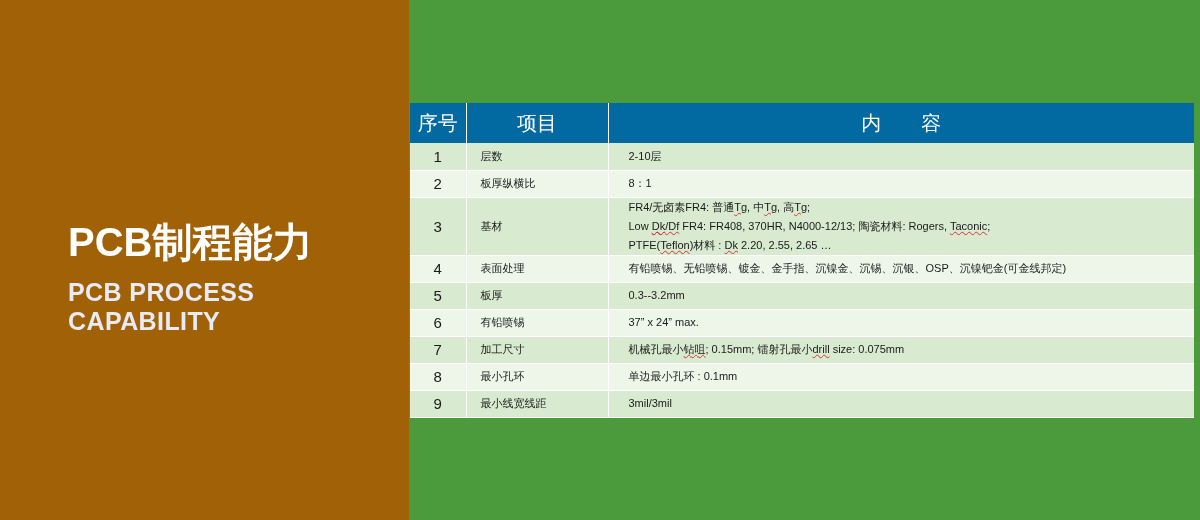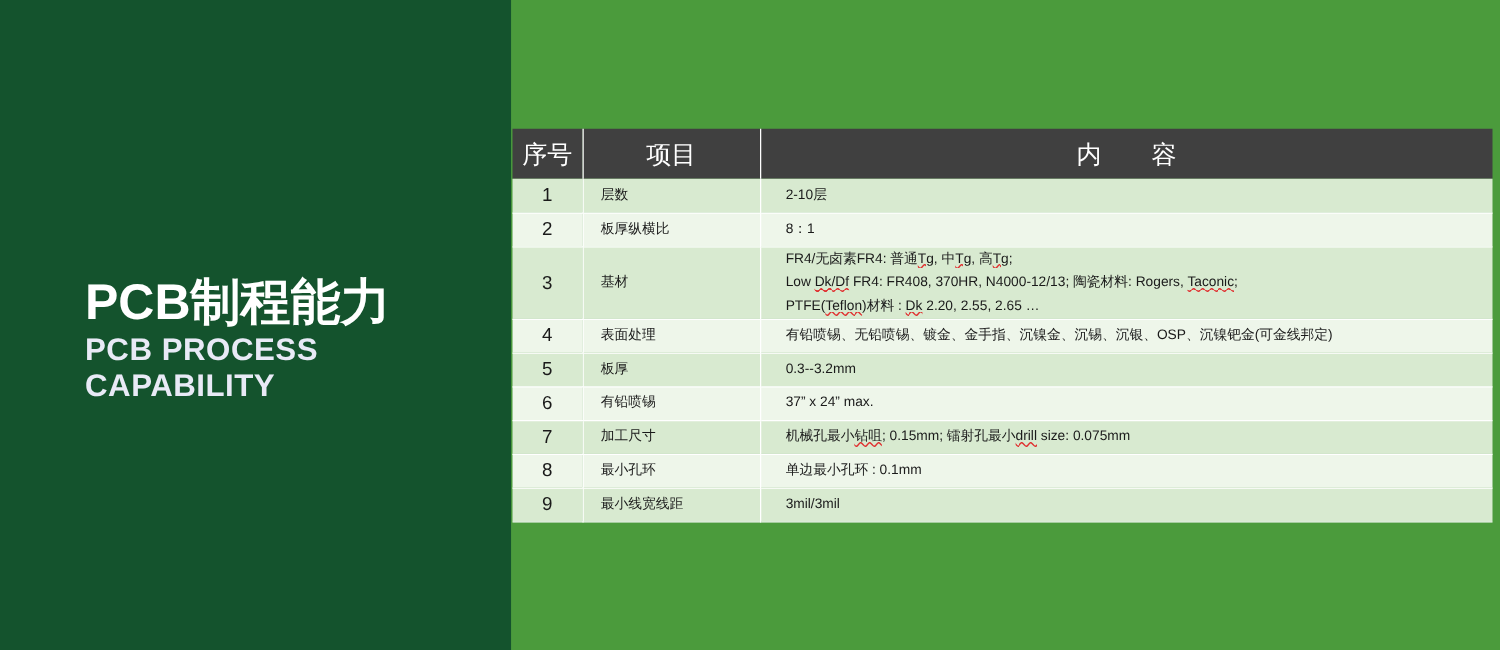--- a/index.html
+++ b/index.html
@@ -18,38 +18,39 @@
     width: 1200px;
     height: 520px;
   }
   
   #left-panel {
     position: absolute;
     left: 0;
     top: 0;
     width: 409px;
     height: 520px;
-    background: #14532d;
+    background: #a16207;
     box-sizing: border-box;
   }
   #title-block {
     position: absolute;
     left: 68px;
     top: 218px;
     width: 330px;
   }
   #main-title {
     font-size: 40px;
     line-height: 48px;
     font-weight: bold;
     color: #ffffff;
     letter-spacing: 0px;
     white-space: nowrap;
   }
   #sub-title {
+    margin-top: 12px;
     font-size: 25px;
     line-height: 29px;
     font-weight: bold;
     color: #e8eaf6;
     letter-spacing: 0.4px;
     white-space: pre-line;
   }
   
   #right-panel {
     position: absolute;
@@ -66,21 +67,21 @@
     top: 103px;
     width: 784px;
     border-collapse: collapse;
     table-layout: fixed;
   }
   #spec-table col.c-no    { width: 56px;  }
   #spec-table col.c-item  { width: 142px; }
   #spec-table col.c-body  { width: 586px; }
 
   #spec-table thead th {
-    background: #404040;
+    background: #0369a1;
     color: #ffffff;
     font-size: 20px;
     font-weight: normal;
     height: 40px;
     padding: 0;
     text-align: center;
     vertical-align: middle;
     border-right: 1px solid #ffffff;
   }
   #spec-table thead th.last { border-right: none; }

